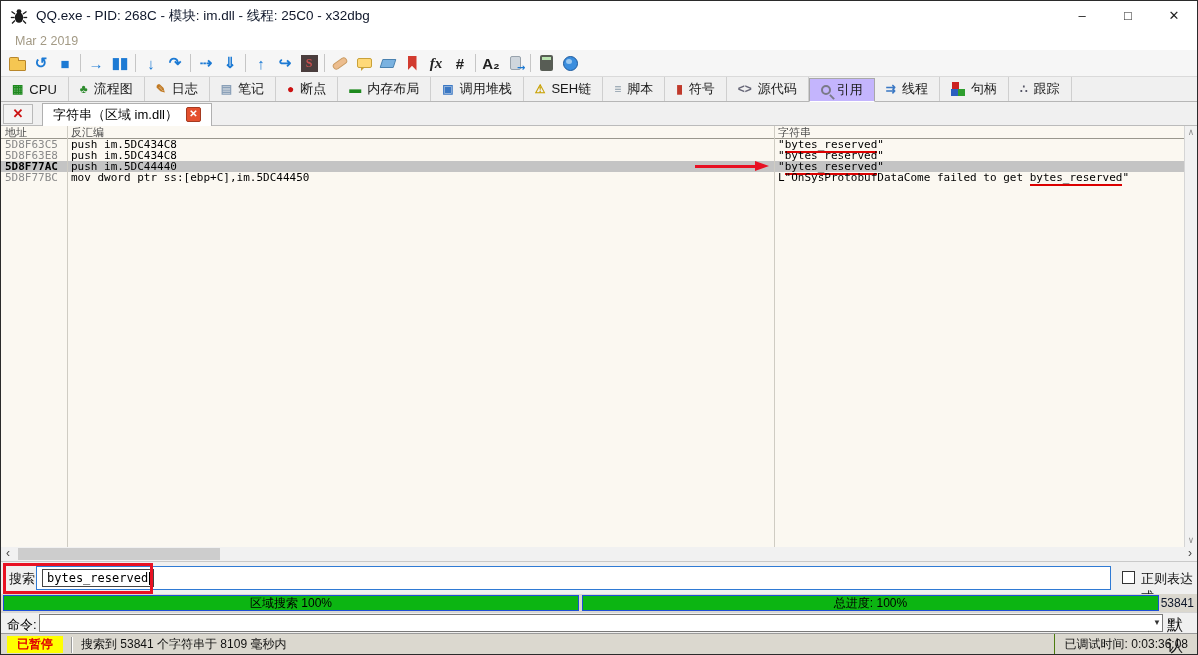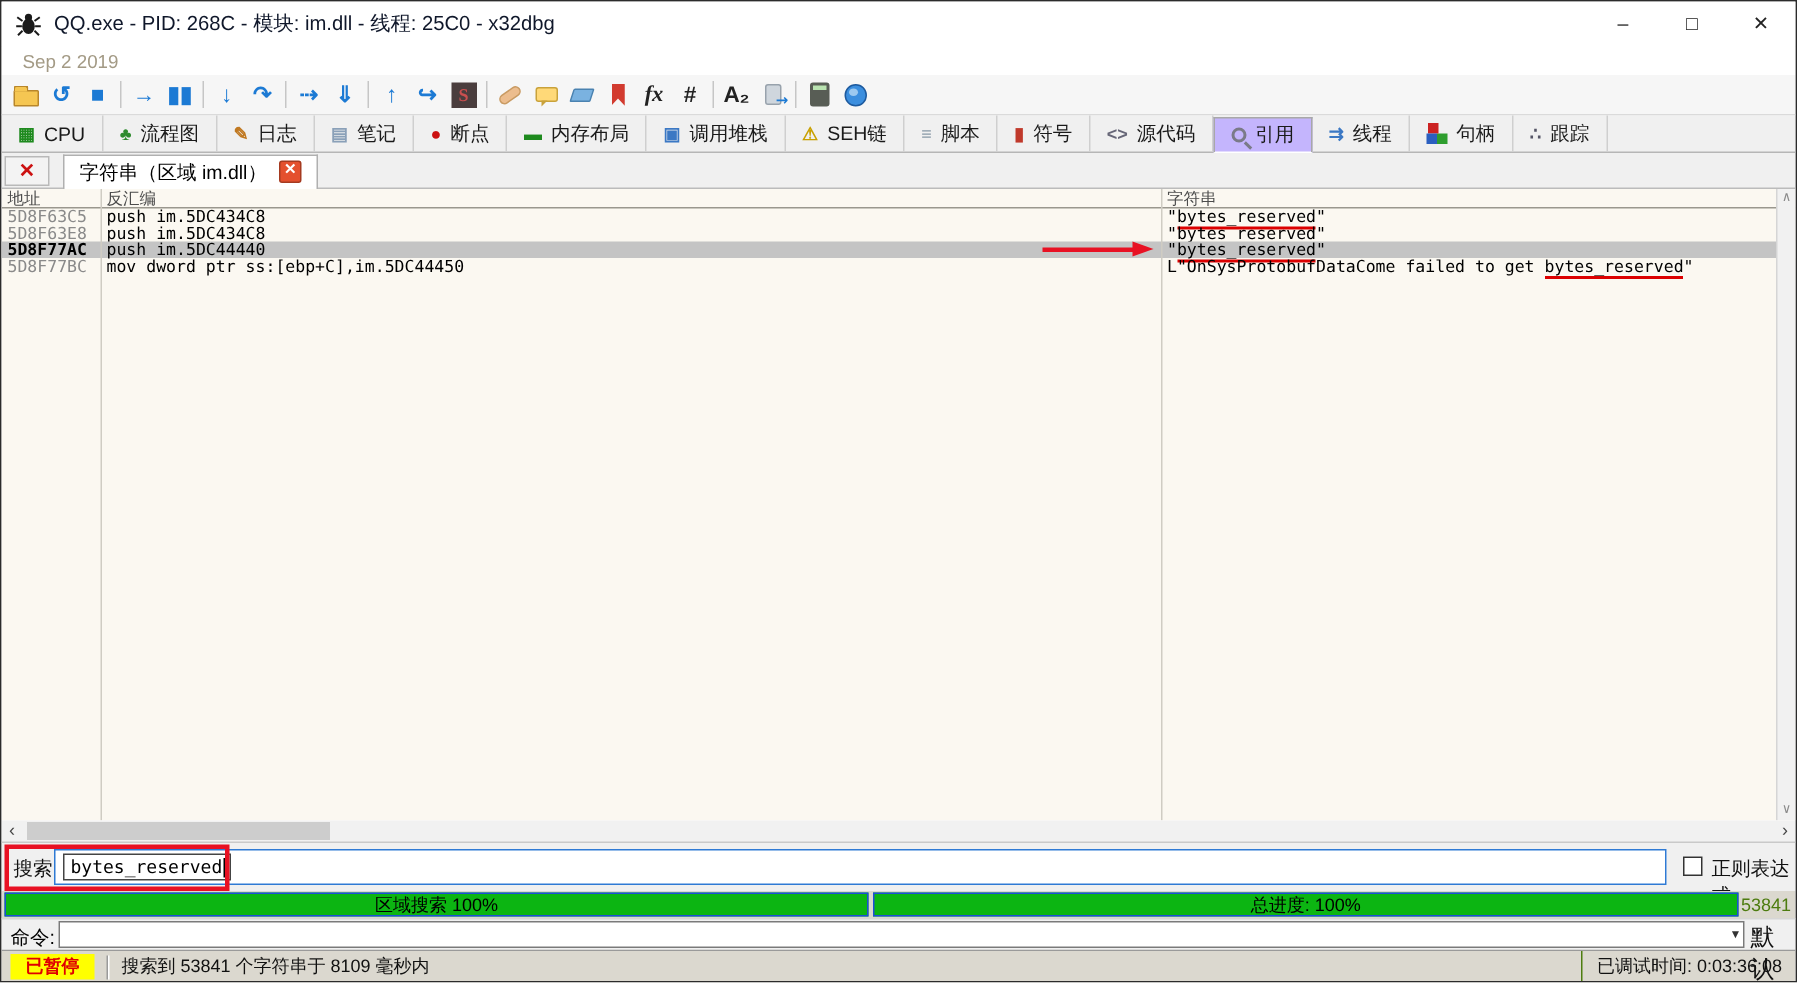--- a/index.html
+++ b/index.html
@@ -85,21 +85,21 @@
   .search-textbox { border:1px solid #444; padding:1px 3px 1px 4px; font-family:"DejaVu Sans Mono",monospace; font-size:12px; display:inline-flex; align-items:center; }
   .caret { display:inline-block; width:1px; height:13px; background:#000; margin-left:1px; }
   .regex-box { position:absolute; left:1121px; top:9px; width:13px; height:13px; border:1px solid #333; background:#fff; }
   .regex-label { position:absolute; left:1140px; top:8px; font-size:13px; color:#111; }
 
   
   .progressrow { height:18px; background:#dbd8cf; position:relative; font-size:12px; }
   .pbar { position:absolute; top:1px; height:16px; border:1px solid #1d4ed8; text-align:center; line-height:14px; color:#000; }
   .pbar1 { left:2px; width:576px; }
   .pbar2 { left:581px; width:577px; }
-  .pcount { position:absolute; right:3px; top:2px; color:#4d7c0f; }
+  .pcount { position:absolute; right:3px; top:2px; color:#0f172a; }
 
   
   .commandrow { height:21px; background:#f0f0f0; position:relative; border-top:1px solid #d6d6d6; }
   .cmd-label { position:absolute; left:6px; top:3px; font-size:13px; }
   .cmd-input { position:absolute; left:38px; top:1px; width:1124px; height:18px; border:1px solid #7a7a7a; background:#fff; }
   .cmd-profile { position:absolute; left:1166px; top:2px; width:30px; font-size:16px; color:#111; }
   .cmd-dd-arrow { position:absolute; left:1152px; top:5px; font-size:8px; color:#333; }
 
   
   .statusbar { height:22px; background:#dbd8cf; border-top:1px solid #9a9a9a; display:flex; align-items:center; font-size:12px; color:#111; }
@@ -135,21 +135,21 @@
     </svg>
     <span class="title">QQ.exe - PID: 268C - 模块: im.dll - 线程: 25C0 - x32dbg</span>
     <div class="wincontrols">
       <span class="winbtn">–</span>
       <span class="winbtn">□</span>
       <span class="winbtn">✕</span>
     </div>
   </div>
 
   <div class="menubar">
-    <span class="menu-date">Sep 2 2019</span>
+    <span class="menu-date">Mar 2 2019</span>
   </div>
 
   <div class="toolbar">
       <span class="tbi">
         <span class="sh-folder"></span>
       </span>
       <span class="tbi" style="color: rgb(28, 122, 212);">↺</span>
       <span class="tbi" style="color: rgb(28, 122, 212);">■</span>
       <span class="tb-sep"></span>
       <span class="tbi" style="color: rgb(28, 122, 212);">→</span>

